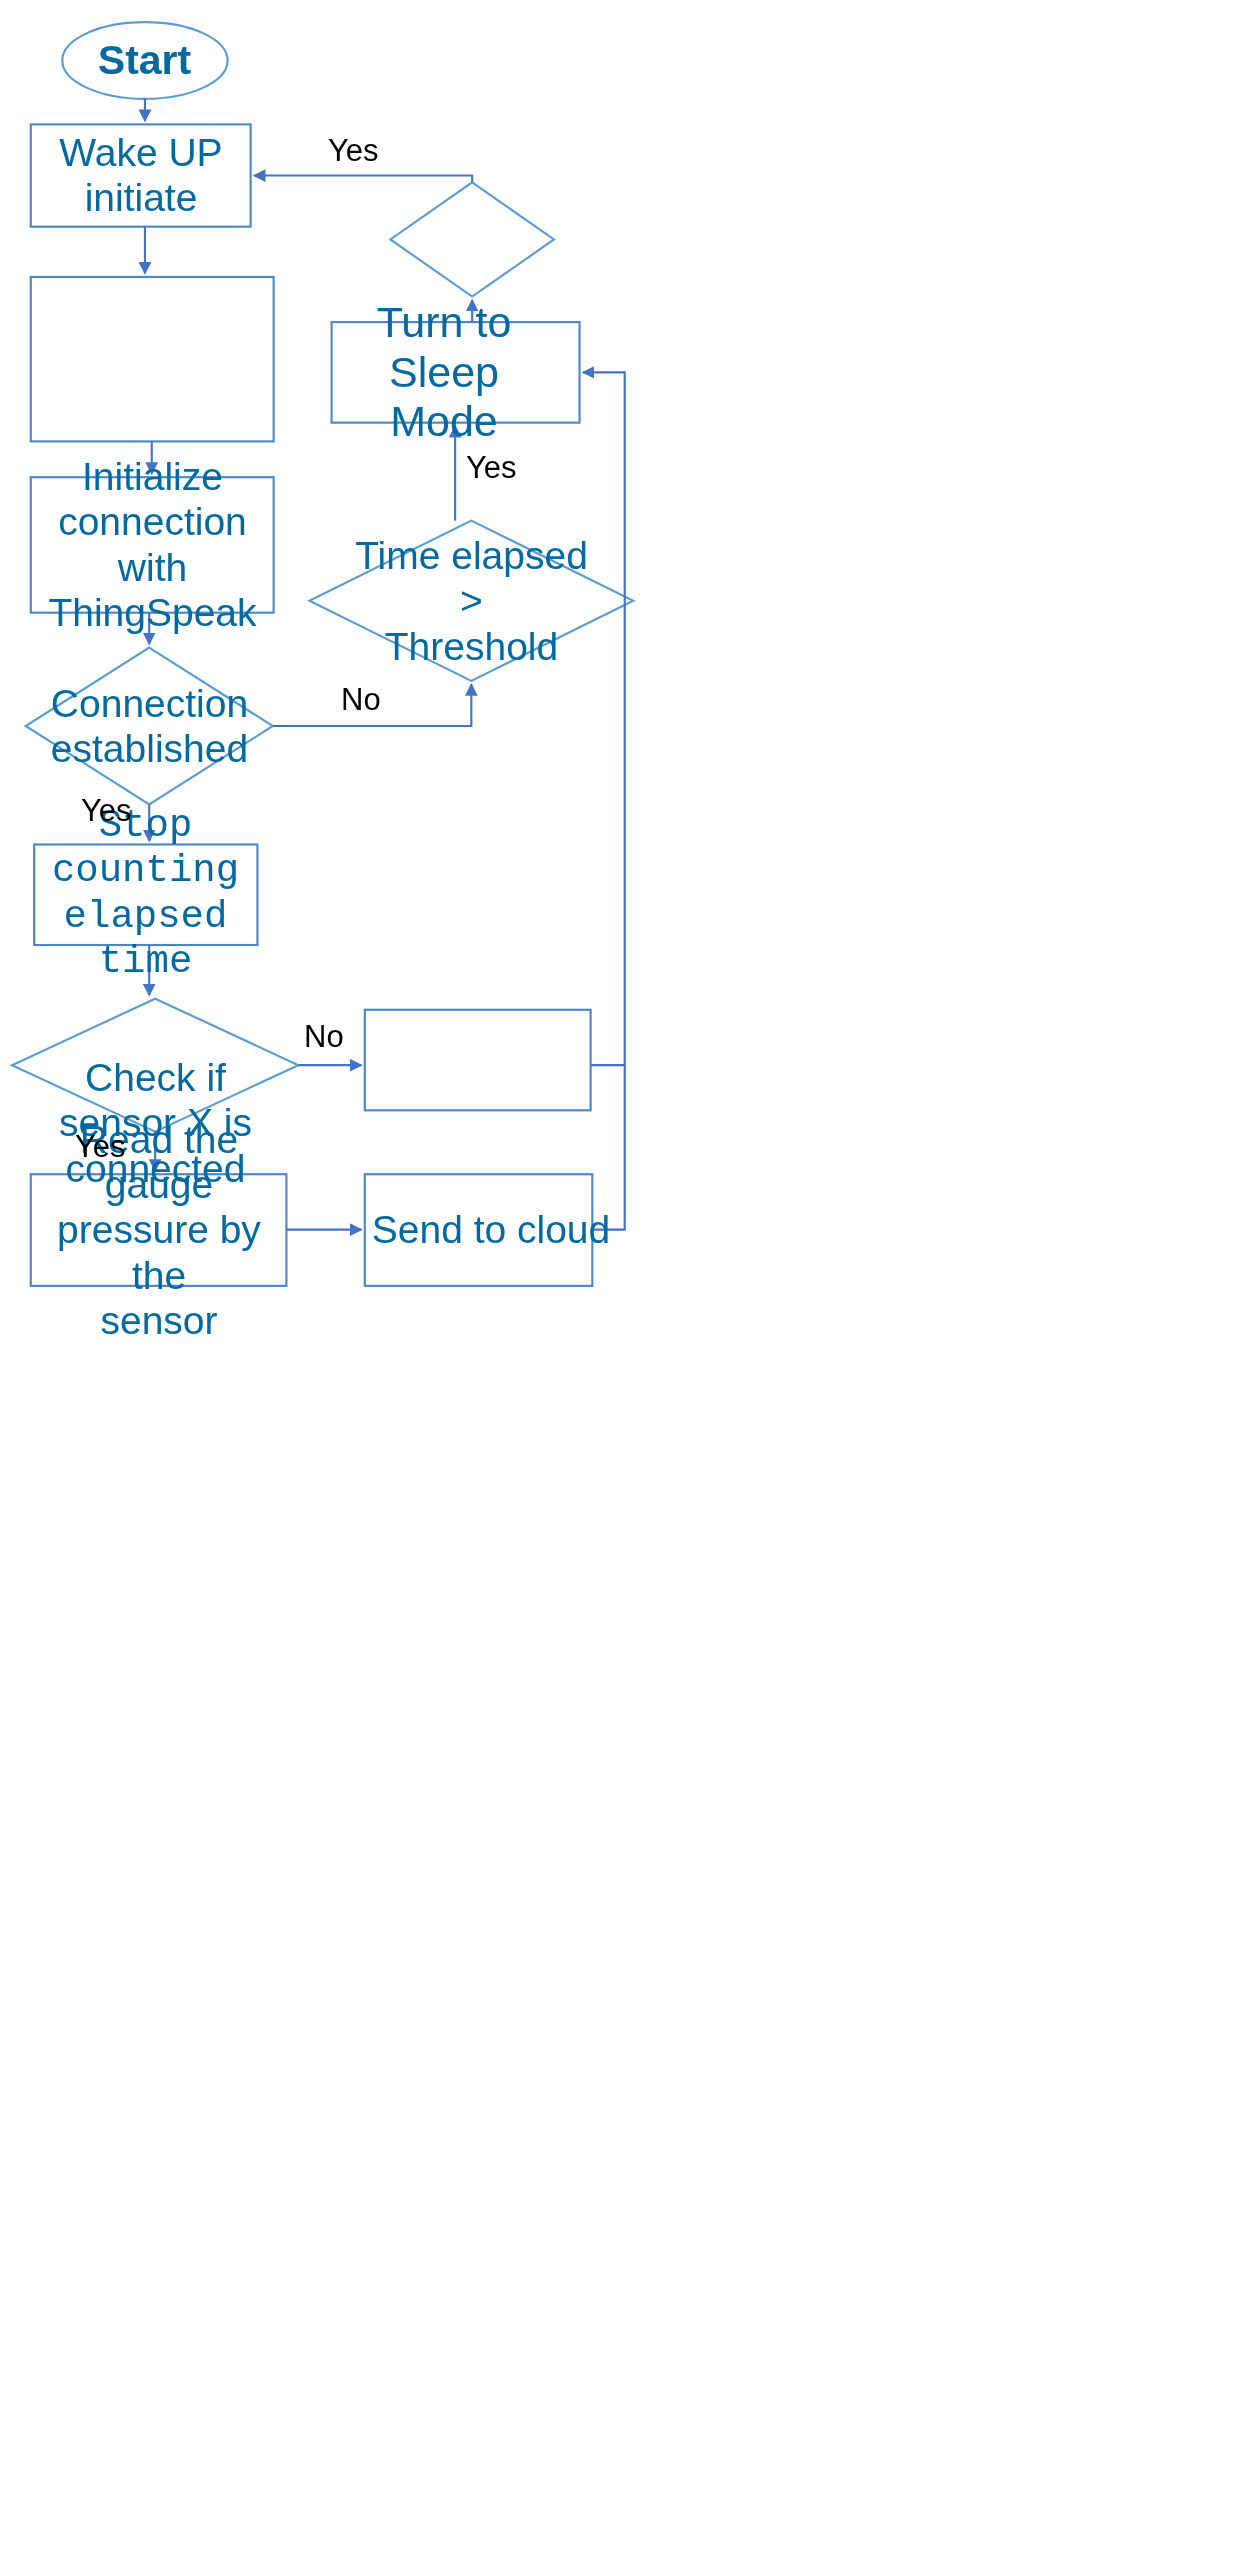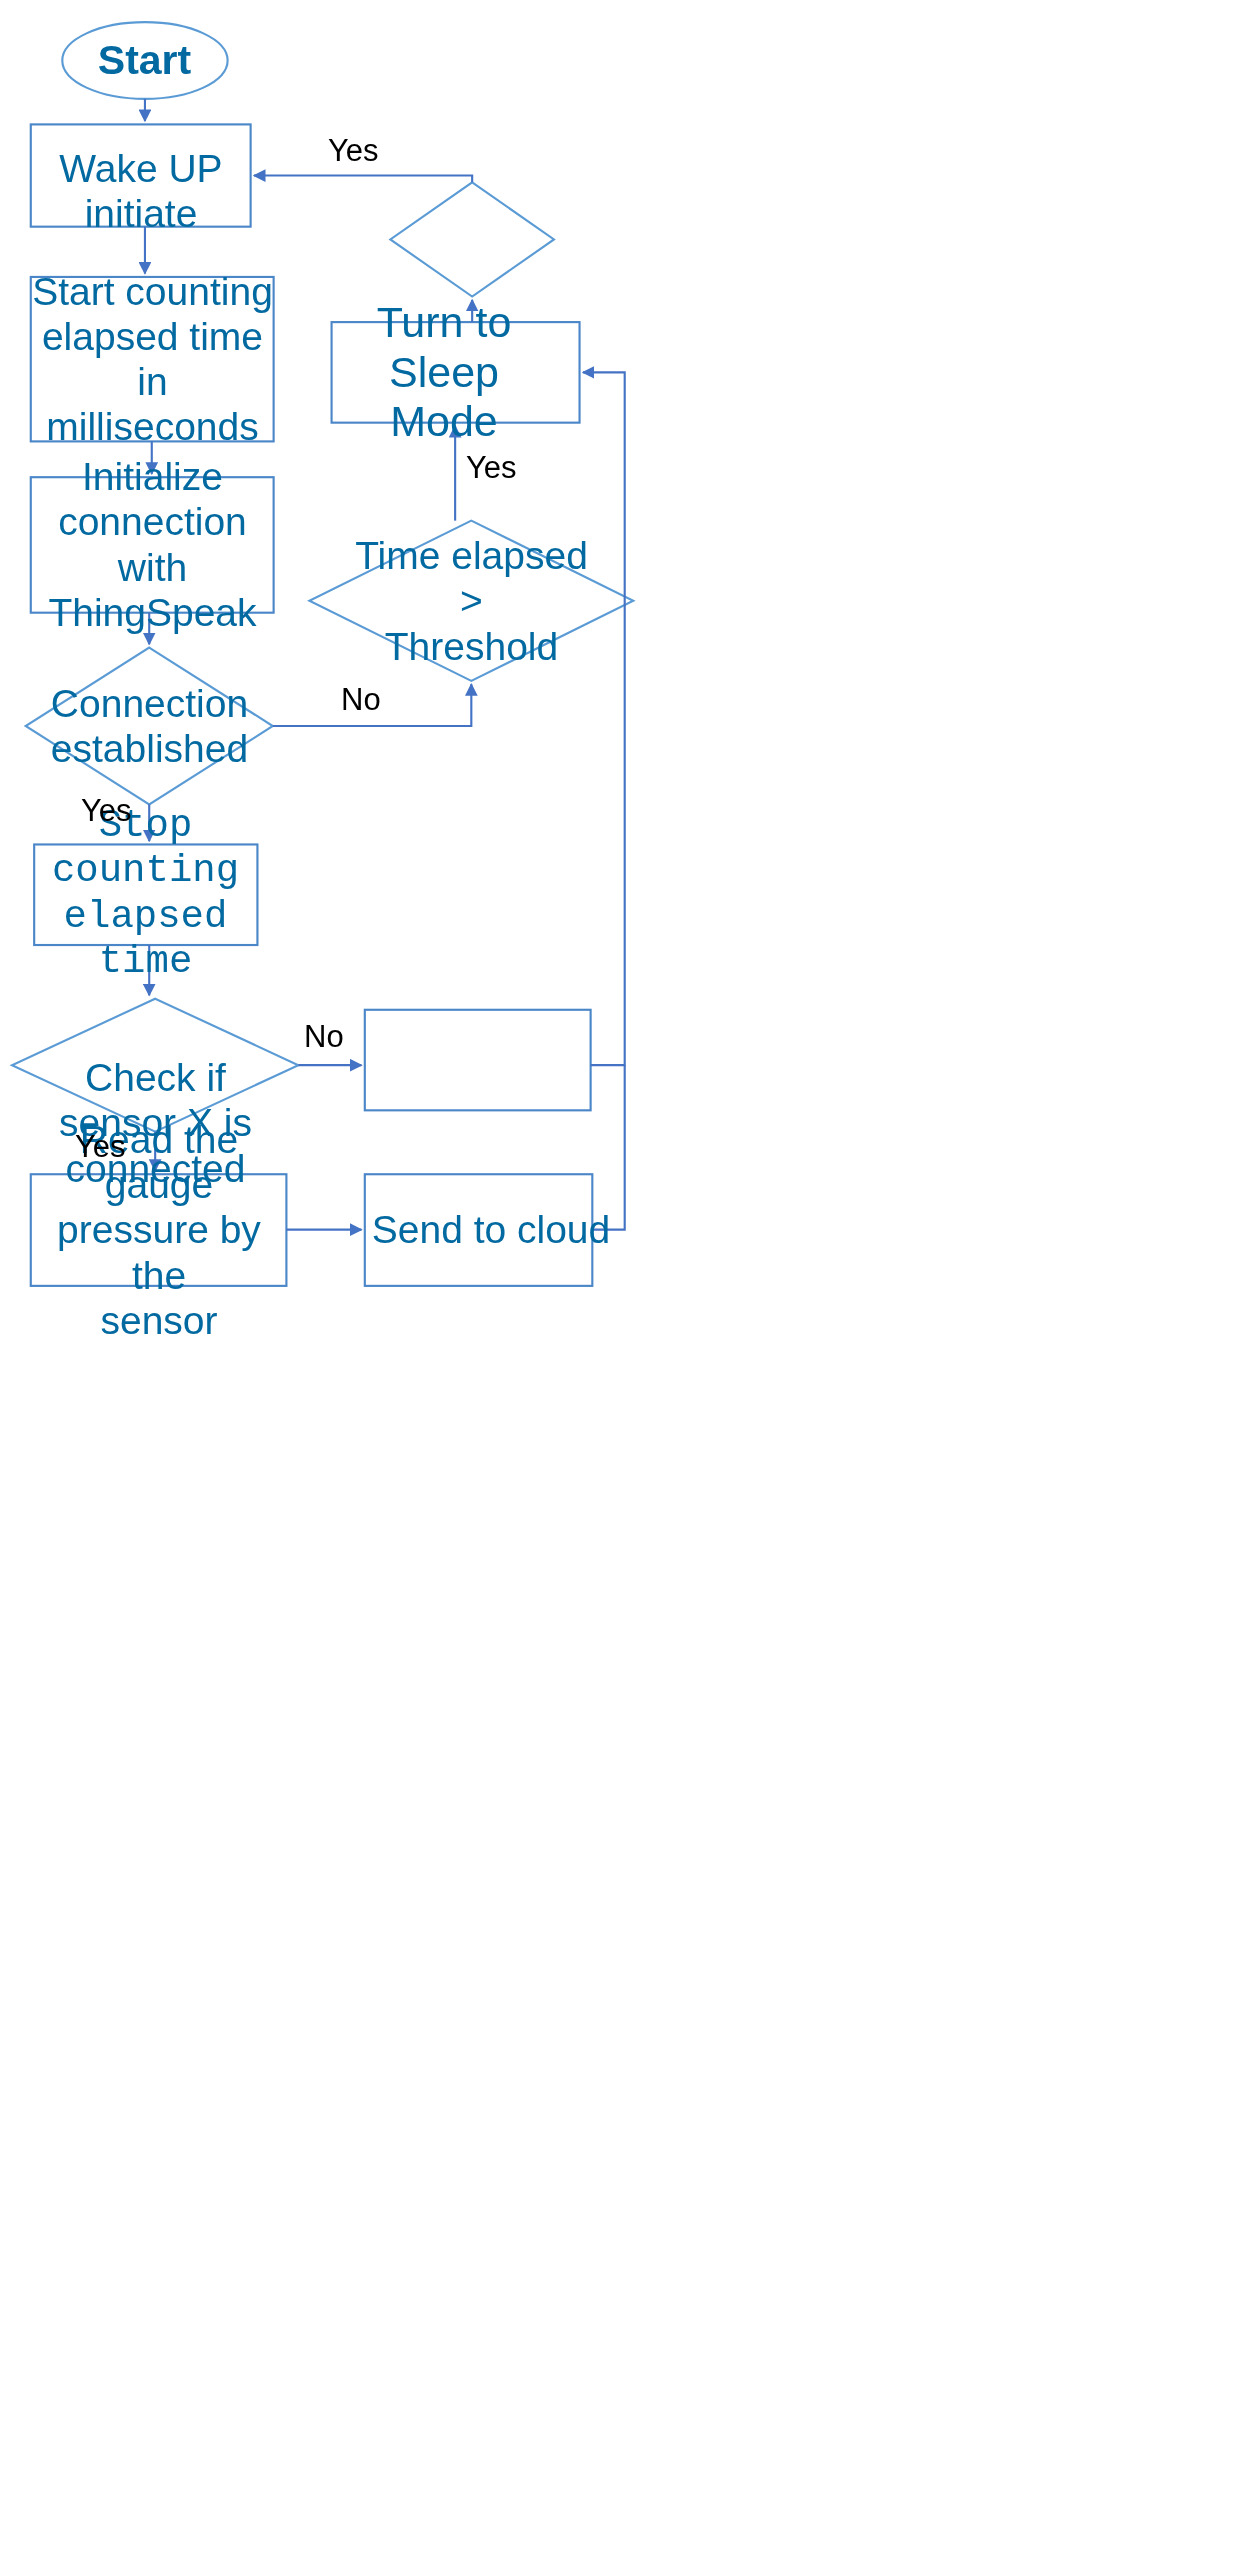--- a/index.html
+++ b/index.html
@@ -114,26 +114,23 @@
 
     <path d="M 336 1443 L 424 1443" fill="none" stroke="#4472c4" stroke-width="2.5" marker-end="url(#arrow)"></path>
 
     <path d="M 693 1250 L 733 1250 L 733 437 L 684 437" fill="none" stroke="#4472c4" stroke-width="2.5" marker-end="url(#arrow)"></path>
 
     <path d="M 695 1443 L 733 1443 L 733 1250" fill="none" stroke="#4472c4" stroke-width="2.5"></path>
   </svg>
 
   <div class="node-label start-label" style="left:62px; top:22px; width:165px; height:77px;">Start</div>
 
-  <div class="node-label" style="left:31px; top:140px; width:220px; height:102px;">Wake UP
+  <div class="node-label" style="left:31px; top:124px; width:220px; height:102px;">Wake UP
 initiate</div>
 
-  <div class="node-label" style="left:31px; top:277px; width:243px; height:164px;">Start counting
-elapsed time in
-milliseconds</div>
 
   <div class="node-label" style="left:31px; top:477px; width:243px; height:135px;">Initialize
 connection
 with
 ThingSpeak</div>
 
   <div class="node-label" style="left:36px; top:675px; width:227px; height:102px;">Connection
 established</div>
 
   <div class="node-label" style="left:34px; top:844px; width:223px; height:101px;font-family:Liberation Mono, monospace;">Stop counting

